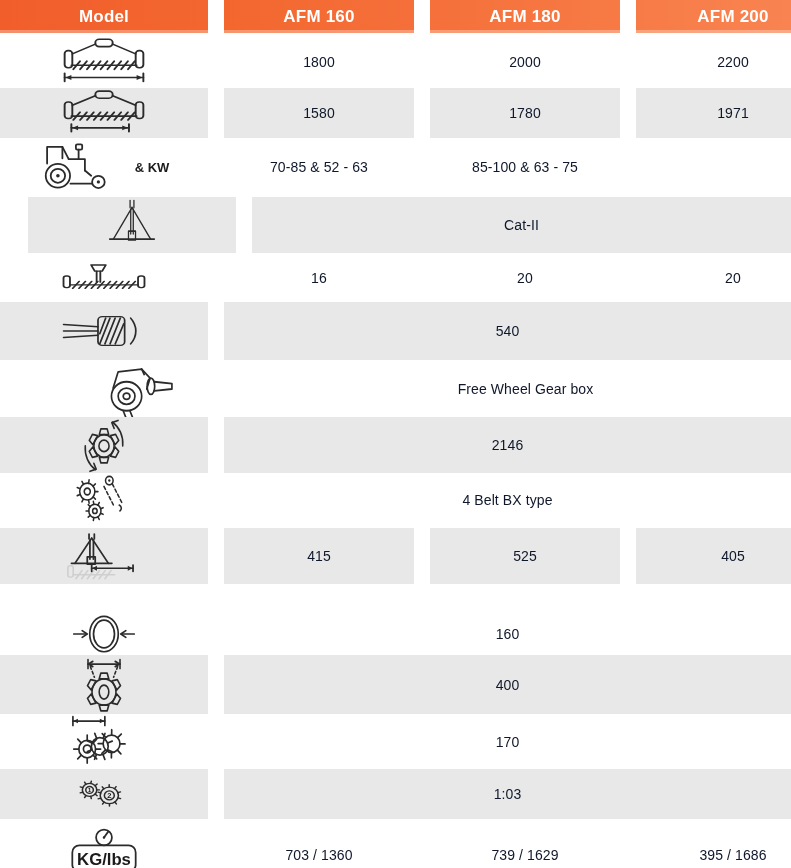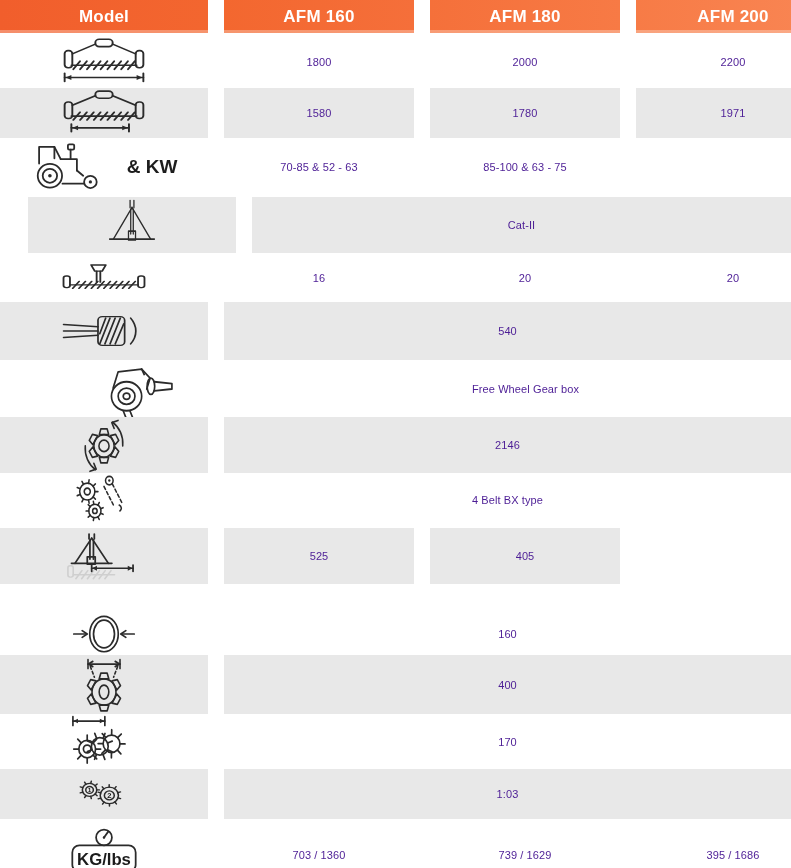--- a/index.html
+++ b/index.html
@@ -8,23 +8,23 @@
   .row.span{grid-template-columns:208px 1fr;}
   .header{height:33px;margin-bottom:3px;}
   .hcell{display:flex;align-items:center;justify-content:center;color:#fff;font-weight:bold;
          font-size:17px;letter-spacing:.2px;box-shadow:inset 0 -3px 0 rgba(255,255,255,.30);}
   .header .hcell:nth-child(1){background:linear-gradient(90deg,#f15e2c,#f3662f);}
   .header .hcell:nth-child(2){background:linear-gradient(90deg,#f3672f,#f56f3a);}
   .header .hcell:nth-child(3){background:linear-gradient(90deg,#f5703a,#f77a45);}
   .header .hcell:nth-child(4){background:linear-gradient(90deg,#f77b46,#f98654);}
   .cell{display:flex;align-items:center;justify-content:center;}
   .gray .cell{background:#e8e8e8;}
-  .value-cell{font-size:11px;color:#4c1d95;letter-spacing:.1px;}
+  .value-cell{font-size:14px;color:#0f172a;letter-spacing:.1px;}
   .icon-cell{gap:6px;}
-  .icon-label{font-size:19px;font-weight:bold;color:#1d1d1d;}
+  .icon-label{font-size:13px;font-weight:bold;color:#1d1d1d;}
   .ic *{stroke:#2b2b2b;fill:none;stroke-width:2;stroke-linecap:round;stroke-linejoin:round;}
   .ic .f{fill:#2b2b2b;stroke:none;}
   .ic text{fill:#1b1b1b;stroke:none;font-family:inherit;}
   .ic .faint *{stroke:#cfcfcf;stroke-width:1.8;}
 </style>
 </head>
 <body>
 
 <div class="page">
   <div class="row header">
@@ -268,20 +268,21 @@
             <line x1="34" y1="12" x2="34" y2="36"></line>
             <line x1="38" y1="12" x2="38" y2="36"></line>
             <rect x="31" y="33" width="9" height="9"></rect>
             <line x1="36" y1="47" x2="83" y2="47"></line>
             <line x1="36" y1="43" x2="36" y2="51"></line>
             <line x1="83" y1="43" x2="83" y2="51"></line>
             <path class="f" d="M42,44 L36.5,47 L42,50 Z"></path>
             <path class="f" d="M77,44 L82.5,47 L77,50 Z"></path>
           </svg>
         </div>
+        <div class="cell value-cell">415</div>
         <div class="cell value-cell">525</div>
         <div class="cell value-cell">405</div>
       </div>
       <div class="row white span" style="height: 48px; margin-top: 23px;">
         <div class="cell icon-cell">
           <svg class="ic" width="84" height="54" viewBox="0 0 100 64" preserveAspectRatio="none">
             <ellipse cx="50" cy="32" rx="17" ry="21"></ellipse>
             <ellipse cx="50" cy="32" rx="12.5" ry="16.5"></ellipse>
             <line x1="14" y1="32" x2="29" y2="32"></line>
             <path d="M24,28 L30,32 L24,36"></path>

